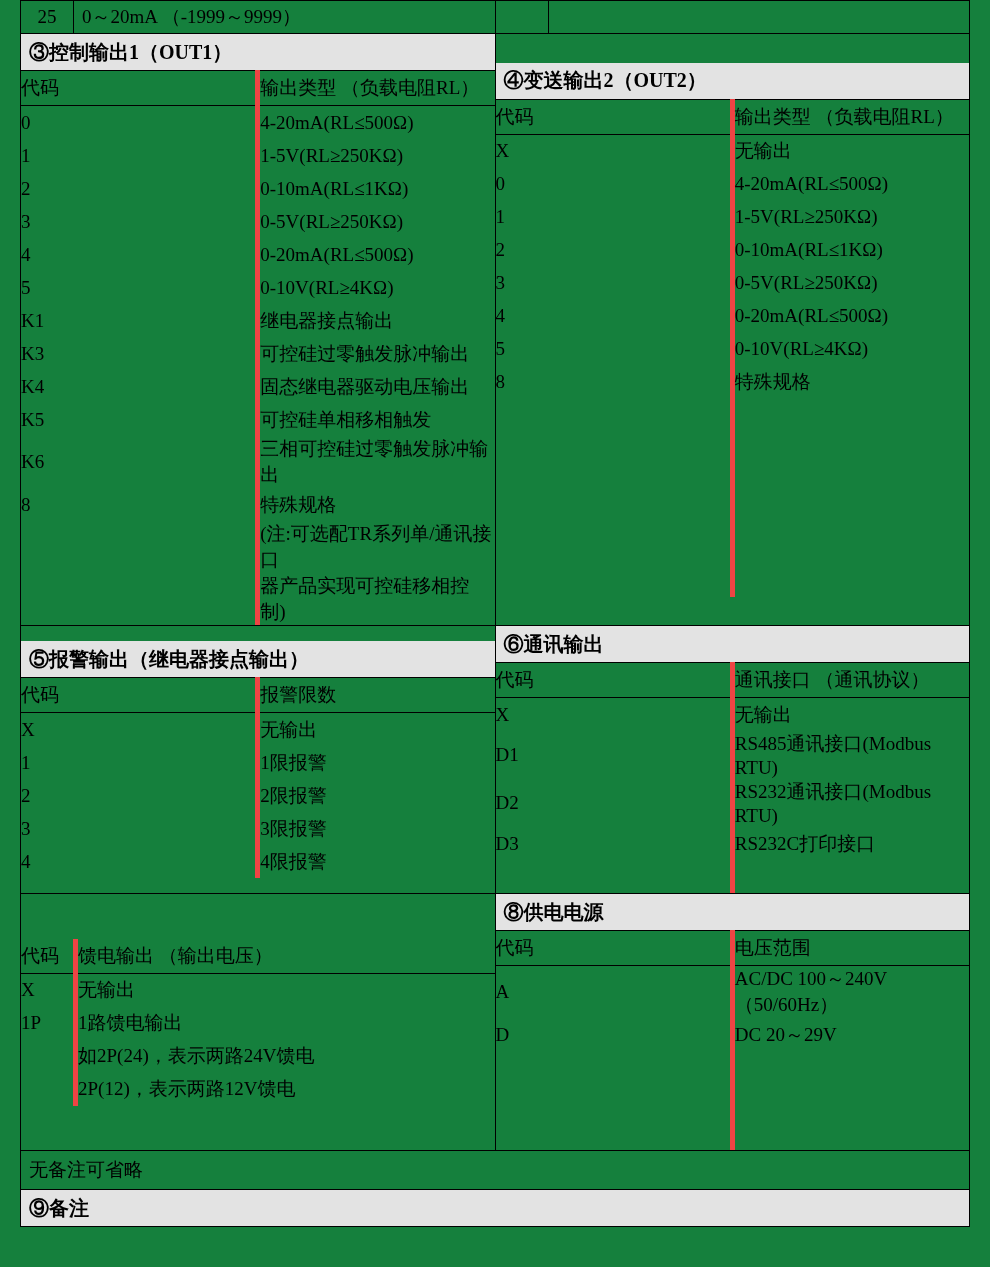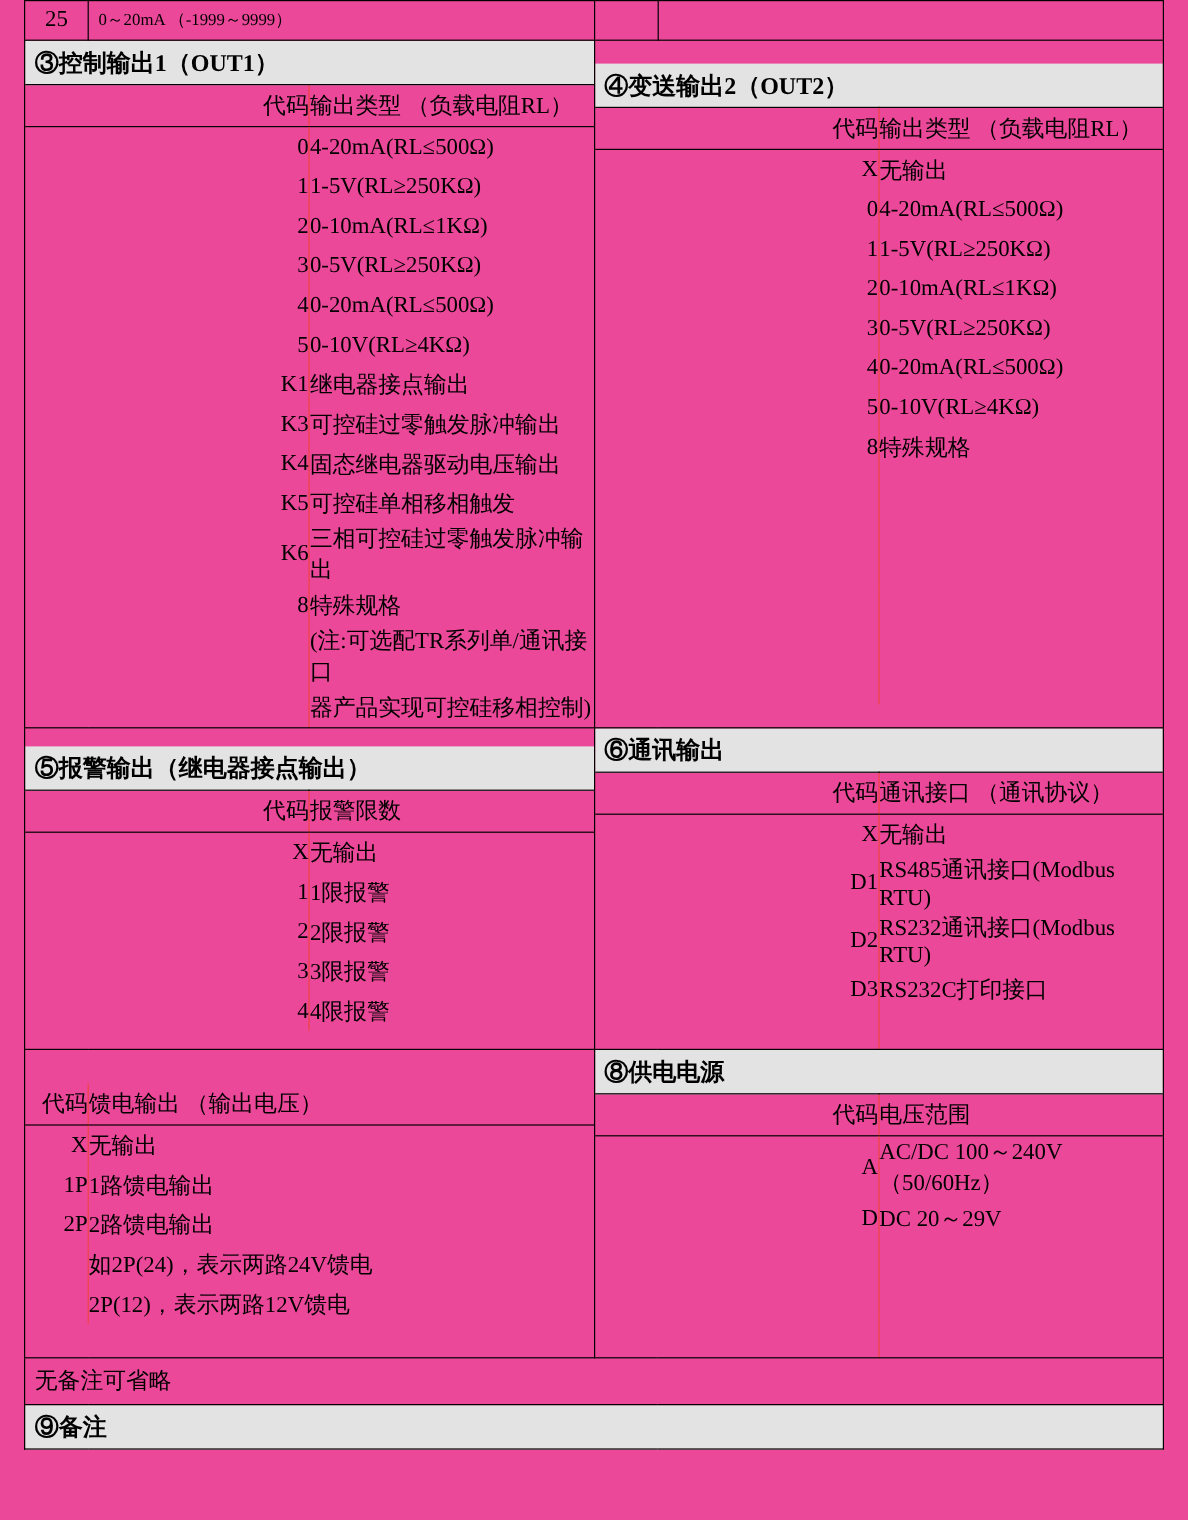--- a/index.html
+++ b/index.html
@@ -10,41 +10,41 @@
   body {
     font-family: "Liberation Serif", "DejaVu Serif", serif;
     color: #000000;
   }
   #page {
     width: 990px;
     height: 1267px;
     position: relative;
     box-sizing: border-box;
     padding: 0 20px;
-    background: #ec4899;
+    background: #15803d;
   }
   table.spec {
     width: 950px;
     border-collapse: collapse;
     table-layout: fixed;
     font-size: 19px;
   }
   table.spec td {
     border: 1px solid #000000;
     padding: 0;
     vertical-align: middle;
   }
   .code-cell {
     width: 52px;
     text-align: center;
     font-size: 19px;
   }
   .desc-cell {
     padding-left: 8px !important;
-    font-size: 14px;
+    font-size: 19px;
   }
   .half {
     width: 475px;
     vertical-align: top;
     padding: 0 !important;
     border: 1px solid #000;
   }
   table.inner {
     width: 100%;
     border-collapse: collapse;
@@ -52,22 +52,22 @@
   }
   table.inner td {
     border: 0;
     border-bottom: 0;
     padding: 0;
     height: 33px;
     vertical-align: middle;
   }
   table.inner td.code-cell {
     width: 52px;
-    text-align: right;
-    border-right: 1px solid #ef4444;
+    text-align: left;
+    border-right: 5px solid #ef4444;
   }
   table.inner tr.headrow td {
     height: 34px;
     border-bottom: 1px solid #000;
   }
   table.inner tr.secrow td {
     background: #e3e3e3;
     font-weight: bold;
     height: 36px;
     border-bottom: 1px solid #000;
@@ -325,24 +325,20 @@
           </tr>
           <tr>
                   <td class="code-cell">X</td>
                   <td class="pad8">无输出</td>
                 </tr>
           <tr>
                   <td class="code-cell">1P</td>
                   <td class="pad8">1路馈电输出</td>
                 </tr>
           <tr>
-                  <td class="code-cell">2P</td>
-                  <td class="pad8">2路馈电输出</td>
-                </tr>
-          <tr>
                   <td class="code-cell"></td>
                   <td class="pad8">如2P(24)，表示两路24V馈电</td>
                 </tr>
           <tr>
                   <td class="code-cell"></td>
                   <td class="pad8">2P(12)，表示两路12V馈电</td>
                 </tr>
         </tbody>
             </table>
       </td>

